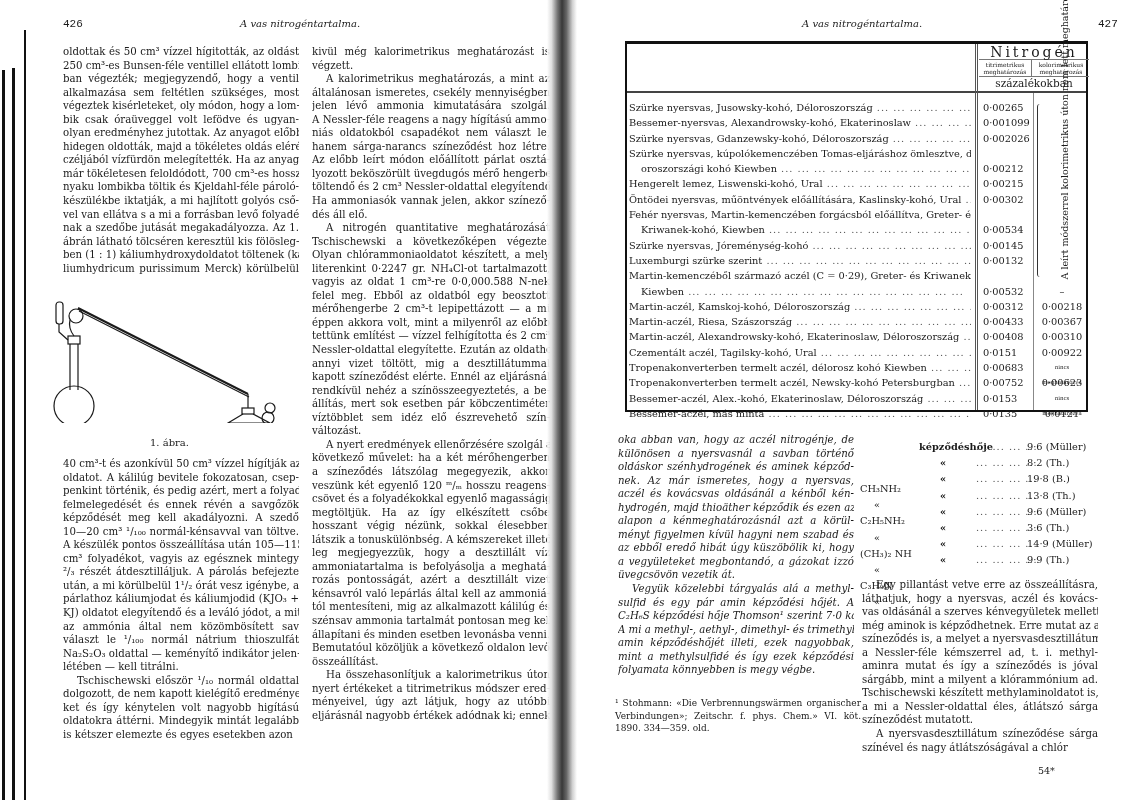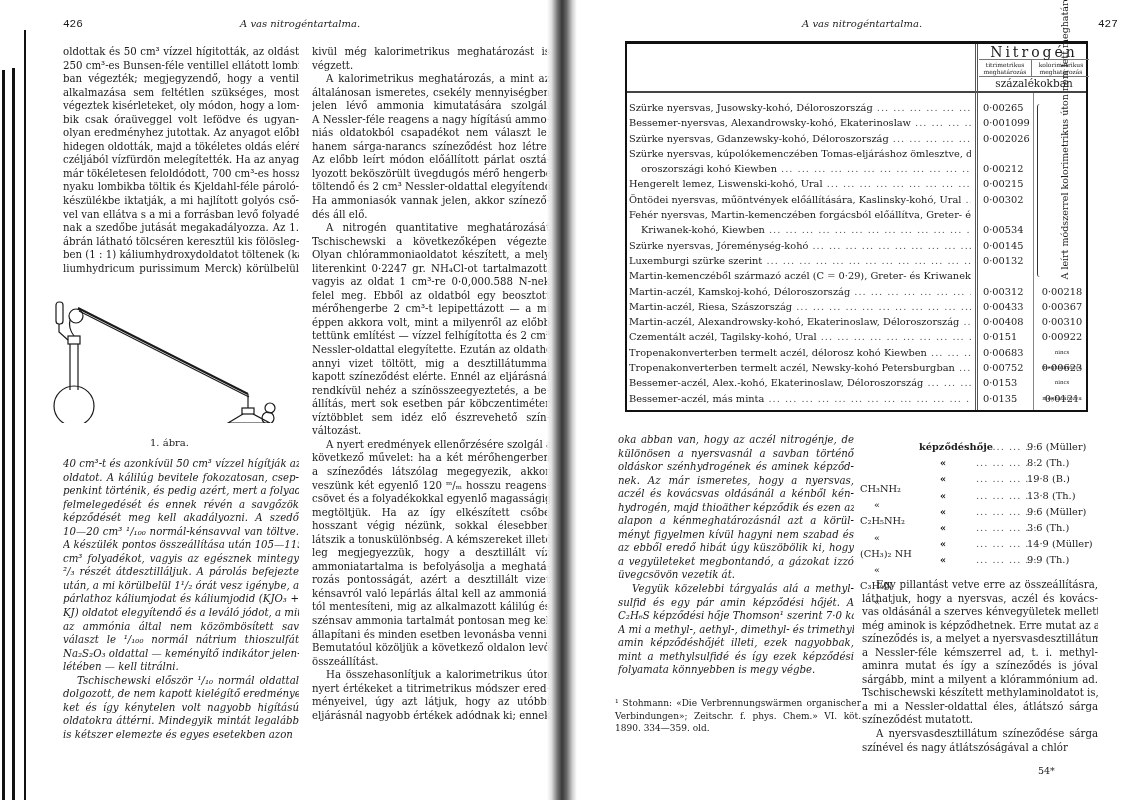--- a/index.html
+++ b/index.html
@@ -101,21 +101,21 @@
         <path d="M210 96 L210 110"></path>
         <rect x="204" y="110" width="12" height="6"></rect>
         <path d="M205 116 L190 125 L232 125 L215 116"></path>
         <circle cx="232" cy="110" r="5"></circle>
         <circle cx="230" cy="120" r="6"></circle>
       </g>
     </svg>
   </div>
   <div class="fig-caption">1. ábra.</div>
 
-  <div class="col" style="left:63px;top:457px;width:236px;font-style:italic;" id="l1bot">
+  <div class="col" style="left:63px;top:457px;width:236px;" id="l1bot">
       <span class="ln">40 cm³-t és azonkívül 50 cm³ vízzel hígítják az</span>
       <span class="ln">oldatot. A kálilúg bevitele fokozatosan, csep-</span>
       <span class="ln">penkint történik, és pedig azért, mert a folyadék</span>
       <span class="ln">felmelegedését és ennek révén a savgőzök</span>
       <span class="ln">képződését meg kell akadályozni. A szedő</span>
       <span class="ln">10—20 cm³ ¹/₁₀₀ normál-kénsavval van töltve.</span>
       <span class="ln">A készülék pontos összeállítása után 105—115</span>
       <span class="ln">cm³ folyadékot, vagyis az egésznek mintegy</span>
       <span class="ln">²/₃ részét átdesztilláljuk. A párolás befejezte</span>
       <span class="ln">után, a mi körülbelül 1¹/₂ órát vesz igénybe, a</span>
@@ -259,20 +259,25 @@
         <span class="name"><span>Luxemburgi szürke szerint</span><span class="dots"> ... ... ... ... ... ... ... ... ... ... ... ... ... ... ... ... ...</span></span>
         <span class="v1">0·00132</span>
         <span class="v2"></span>
       </div>
       <div class="row">
         <span class="name"><span>Martin-kemenczéből származó aczél (C = 0·29), Greter- és Kriwanek-kohó</span></span>
         <span class="v1"></span>
         <span class="v2"></span>
       </div>
       <div class="row">
+        <span class="name cont"><span>Kiewben</span><span class="dots"> ... ... ... ... ... ... ... ... ... ... ... ... ... ... ... ... ...</span></span>
+        <span class="v1">0·00532</span>
+        <span class="v2">–</span>
+      </div>
+      <div class="row">
         <span class="name"><span>Martin-aczél, Kamskoj-kohó, Déloroszország</span><span class="dots"> ... ... ... ... ... ... ... ... ... ... ... ... ... ... ... ... ...</span></span>
         <span class="v1">0·00312</span>
         <span class="v2">0·00218</span>
       </div>
       <div class="row">
         <span class="name"><span>Martin-aczél, Riesa, Szászország</span><span class="dots"> ... ... ... ... ... ... ... ... ... ... ... ... ... ... ... ... ...</span></span>
         <span class="v1">0·00433</span>
         <span class="v2">0·00367</span>
       </div>
       <div class="row">

